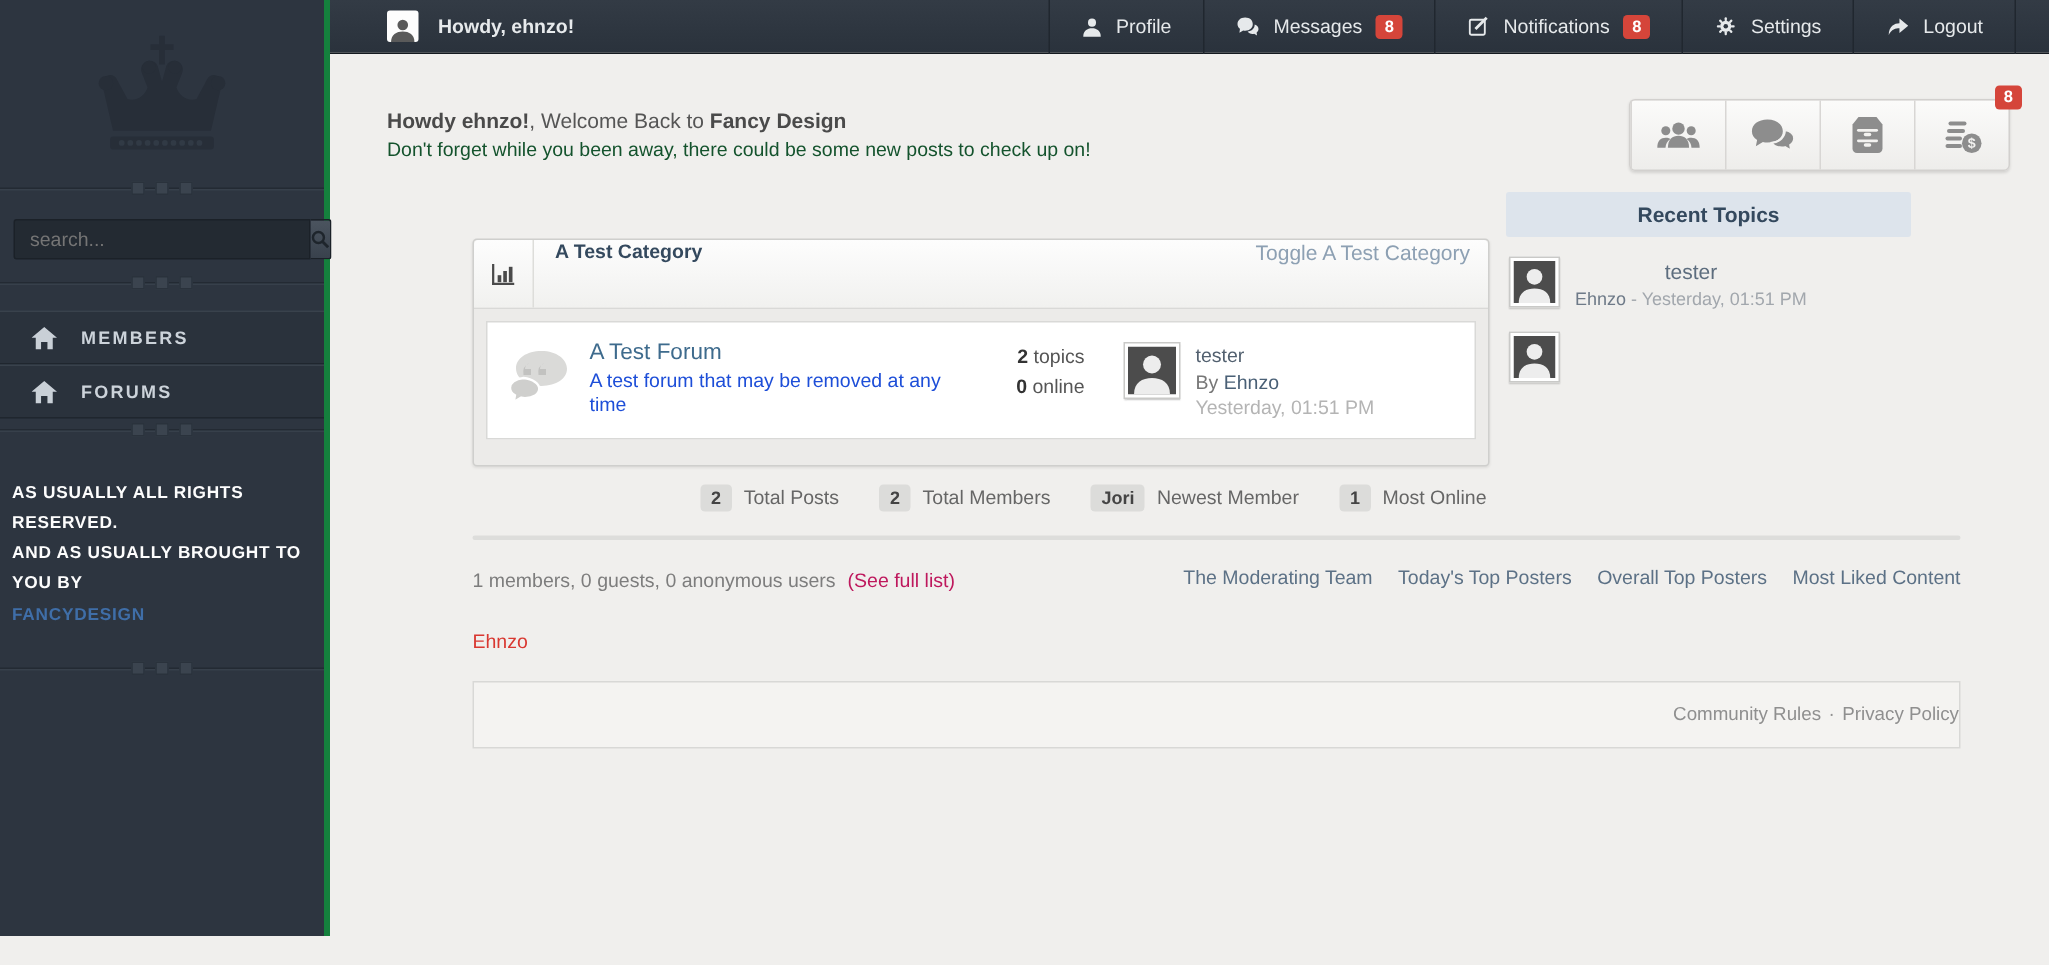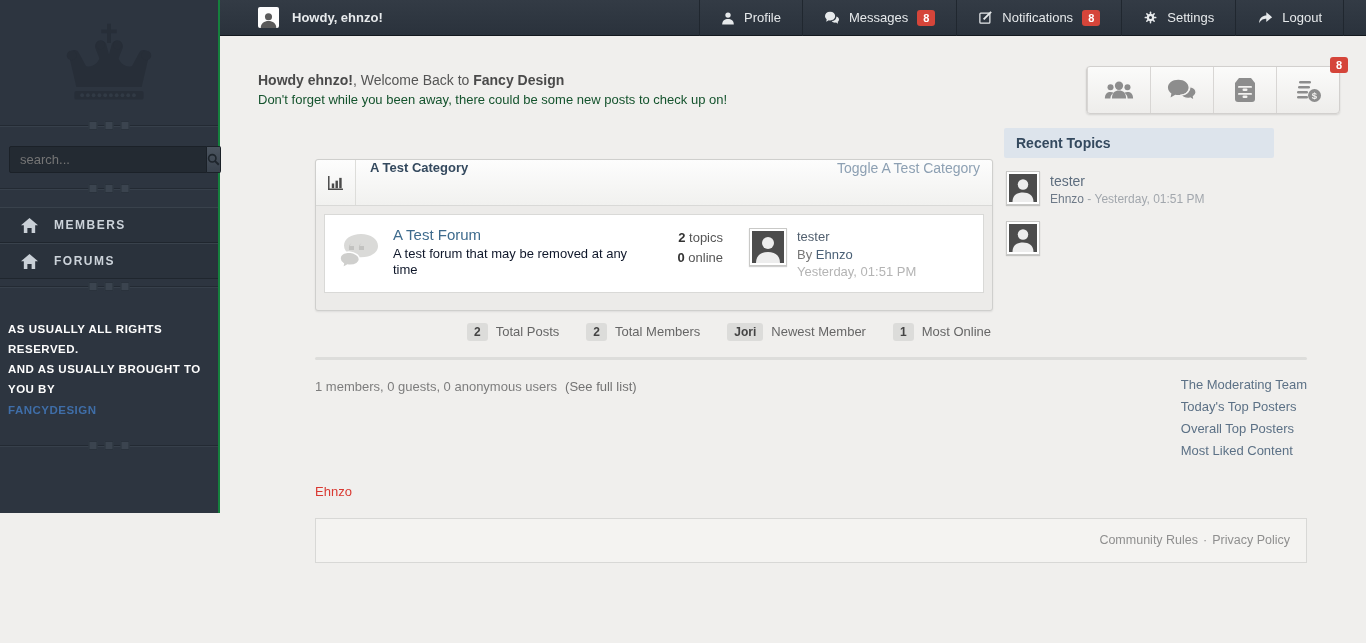--- a/index.html
+++ b/index.html
@@ -1,20 +1,20 @@
 <!DOCTYPE html>
 <html><head>
 <meta charset="utf-8">
 <style>
   * { margin:0; padding:0; box-sizing:border-box; }
   html,body { width:1366px; height:643px; overflow:hidden; font-family:"Liberation Sans", sans-serif; background:#f0efed; }
   .app { display:flex; width:1366px; height:643px; }
 
   
-  .sidebar { width:220px; min-width:220px; height:513px; background:#2d3540; border-right:2px solid #15803d; position:relative; }
+  .sidebar { width:220px; min-width:220px; height:624px; background:#2d3540; border-right:4px solid #15803d; position:relative; }
   .logo-area { height:118px; display:flex; align-items:center; justify-content:center; padding-top:14px; }
   .sb-divider { position:relative; height:12px; margin-top:2px; }
   .sb-divider::before { content:""; position:absolute; left:0; right:0; top:5px; border-top:1px solid #232a33; border-bottom:1px solid #37404b; }
   .sb-squares { position:absolute; left:50%; top:1px; transform:translateX(-50%); display:flex; gap:7px; }
   .sb-squares span { width:9px; height:9px; background:#3b444f; border:1px solid #2a323c; display:block; }
   .search-row { display:flex; margin:14px 9px 10px 9px; height:27px; }
   .search-input { flex:1; background:#232a32; border:1px solid #1b2128; color:#99a1ab; font-size:13px; padding:0 10px; outline:none; border-radius:2px 0 0 2px; font-family:"Liberation Sans", sans-serif; }
   .search-btn { width:31px; background:linear-gradient(#4b545f,#39424d); border:1px solid #1b2128; border-left:none; border-radius:0 2px 2px 0; display:flex; align-items:center; justify-content:center; cursor:pointer; }
   .nav { margin-top:12px; }
   .nav-item { height:36px; display:flex; align-items:center; gap:15px; padding-left:21px; background:#2a323c; border-top:1px solid #39424c; border-bottom:1px solid #1f262e; color:#ccd3da; font-size:12px; font-weight:bold; letter-spacing:1.5px; cursor:pointer; }
@@ -40,34 +40,34 @@
   .welcome-title { font-size:14px; color:#555; }
   .welcome-title b { color:#4a4a4a; }
   .welcome-sub { font-size:13px; color:#14532d; margin-top:4px; }
   .quick-group { margin:30px 26px 0 auto; position:relative; display:flex; background:linear-gradient(#fbfbfa,#eeedeb); border:1px solid #d2d0ce; border-radius:4px; box-shadow:0 1px 2px rgba(0,0,0,.12); }
   .quick-btn { width:63px; height:46px; display:flex; align-items:center; justify-content:center; border-left:1px solid #d8d6d4; cursor:pointer; }
   .quick-btn:first-child { border-left:none; }
   .quick-badge { position:absolute; top:-10px; right:-9px; z-index:2; }
 
   .main-row { display:flex; margin:14px 0 0 95px; align-items:flex-start; }
   .left-col { width:678px; margin-top:31px; }
-  .right-col { width:270px; margin-left:11px; }
+  .right-col { width:270px; margin-left:11px;text-align:center; }
 
   
   .panel { background:#ecebe9; border:1px solid #cfcfcd; border-radius:3px; box-shadow:0 1px 2px rgba(0,0,0,.08); }
   .panel-head { height:46px; display:flex; align-items:flex-start; background:linear-gradient(#fdfdfd,#f1f1ef); border-bottom:1px solid #d9d9d7; border-radius:3px 3px 0 0; }
   .panel-icon-cell { width:40px; height:100%; display:flex; align-items:center; justify-content:center; border-right:1px solid #ddddda; }
   .panel-title { padding-left:14px; color:#34495e; font-weight:bold; font-size:13px; }
   .panel-toggle { margin-left:auto; padding-right:12px; color:#8da0b3; font-size:14px; cursor:pointer; }
   .panel-body { padding:8px 8px 17px 8px; }
   .forum-card { background:#fff; border:1px solid #d9d9d7; display:flex; align-items:flex-start; padding:11px 12px; }
   .forum-bubbles { width:56px; padding-top:6px; }
   .forum-info { width:236px; }
   .forum-name { color:#3e6b8d; font-size:15px; text-decoration:none; display:inline-block; margin-bottom:3px; cursor:pointer; }
-  .forum-desc { color:#0f172a; font-size:13px; line-height:1.25; }
+  .forum-desc { color:#1d4ed8; font-size:13px; line-height:1.25; }
   .forum-stats { margin-left:auto; text-align:right; font-size:13px; color:#555; width:92px; line-height:1.5; padding-top:2px; }
   .forum-stats b { color:#333; }
   .lastpost { display:flex; gap:10px; width:222px; margin-left:26px; padding-top:2px; }
   .avatar { background:#fff; border:1px solid #c9c9c7; padding:2px; box-shadow:0 1px 1px rgba(0,0,0,.18); width:38px; height:38px; }
   .lp-lines { font-size:13px; line-height:1.35; }
   .lp-title { color:#52606f; cursor:pointer; }
   .lp-by { color:#777; }
   .lp-author { color:#4a6076; cursor:pointer; }
   .lp-time { color:#b4b4b4; }
 
@@ -84,26 +84,26 @@
   .rt-title { color:#5d6d7e; font-size:14px; cursor:pointer; }
   .rt-meta { font-size:12px; margin-top:2px; }
   .rt-author { color:#6e7a88; cursor:pointer; }
   .rt-time { color:#a2a7ad; }
 
   .hr-line { margin:16px 0 0 95px; width:992px; height:3px; background:#dddddb; border-radius:2px; }
 
   .online-row { display:flex; margin:15px 0 0 95px; width:992px; }
   .online-head { font-size:14px; font-weight:bold; color:#474747; }
   .online-detail { font-size:13px; color:#7d7d7d; margin-top:4px; }
-  .see-list { color:#737373; margin-left:8px; cursor:pointer; }
-  .online-links { margin-left:auto; display:flex; gap:7px; font-size:13px; color:#5c7186; padding-top:2px;flex-direction:column; }
+  .see-list { color:#be185d; margin-left:8px; cursor:pointer; }
+  .online-links { margin-left:auto; display:flex; gap:17px; font-size:13px; color:#5c7186; padding-top:2px; }
   .online-links span { cursor:pointer; }
   .online-user { margin:26px 0 0 95px; color:#d93831; font-size:13px; cursor:pointer; }
 
-  .legal-box { margin:19px 0 0 95px; width:992px; height:45px; background:#f4f3f1; border:1px solid #d8d8d6; display:flex; align-items:center; justify-content:flex-end; padding-right:16px; font-size:12.5px; color:#8f8f8f; gap:5px; }
+  .legal-box { margin:19px 0 0 95px; width:992px; height:45px; background:#f4f3f1; border:1px solid #d8d8d6; display:flex; align-items:center; justify-content:flex-end; font-size:12.5px; color:#8f8f8f; gap:5px; }
   .legal-box .lnk { cursor:pointer; }
 </style>
 </head>
 <body>
 
 <div class="app">
 
   <div class="sidebar">
     <div class="logo-area">
       <svg width="138" height="96" viewBox="0 0 140 100">

